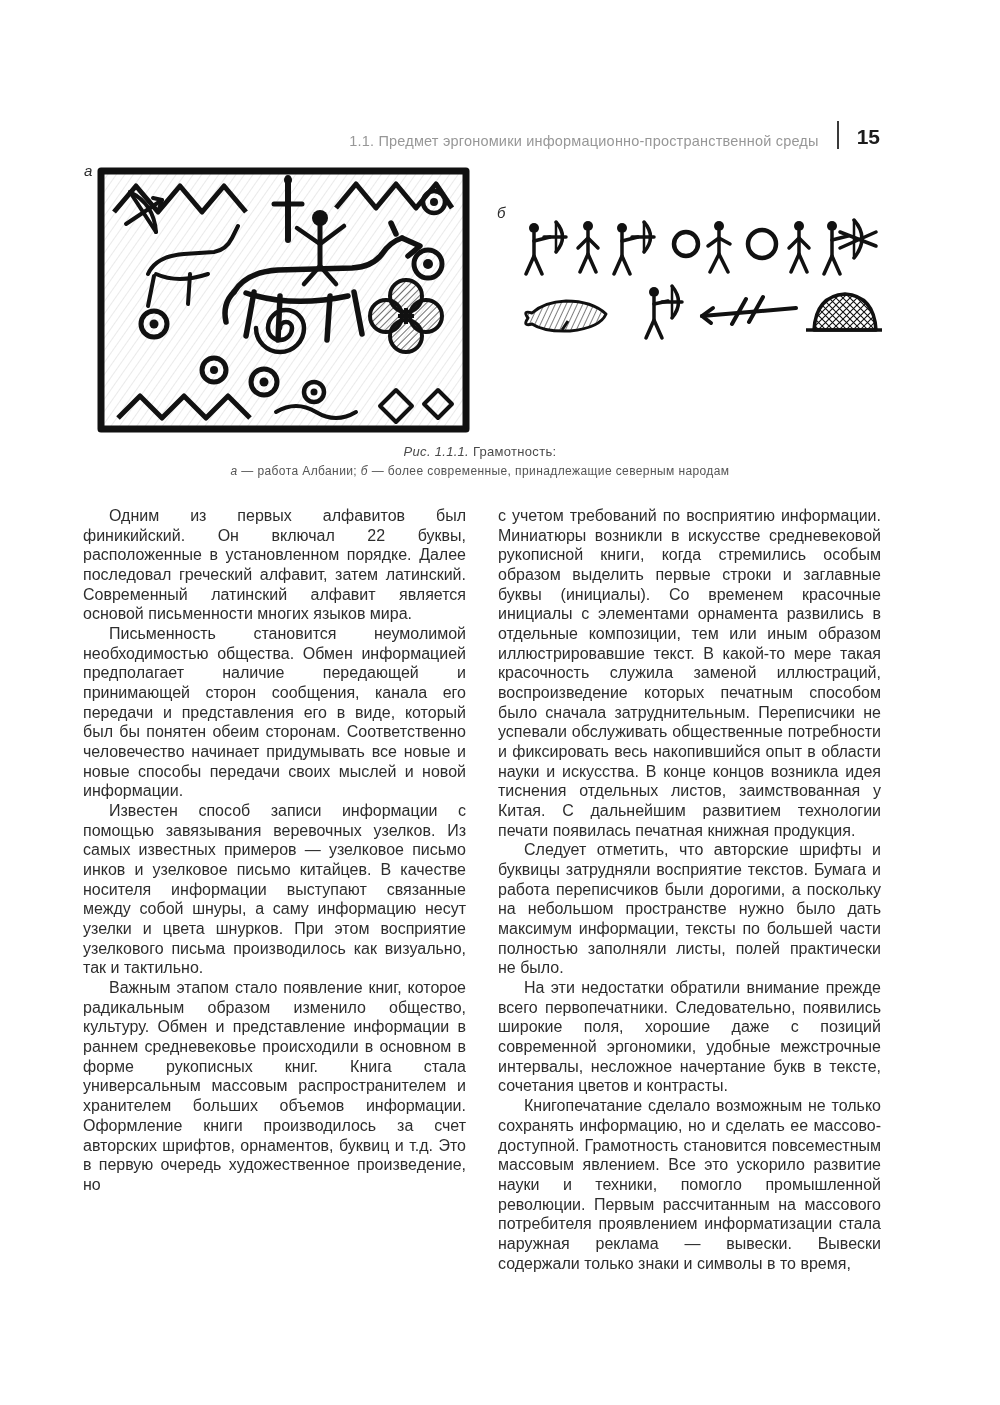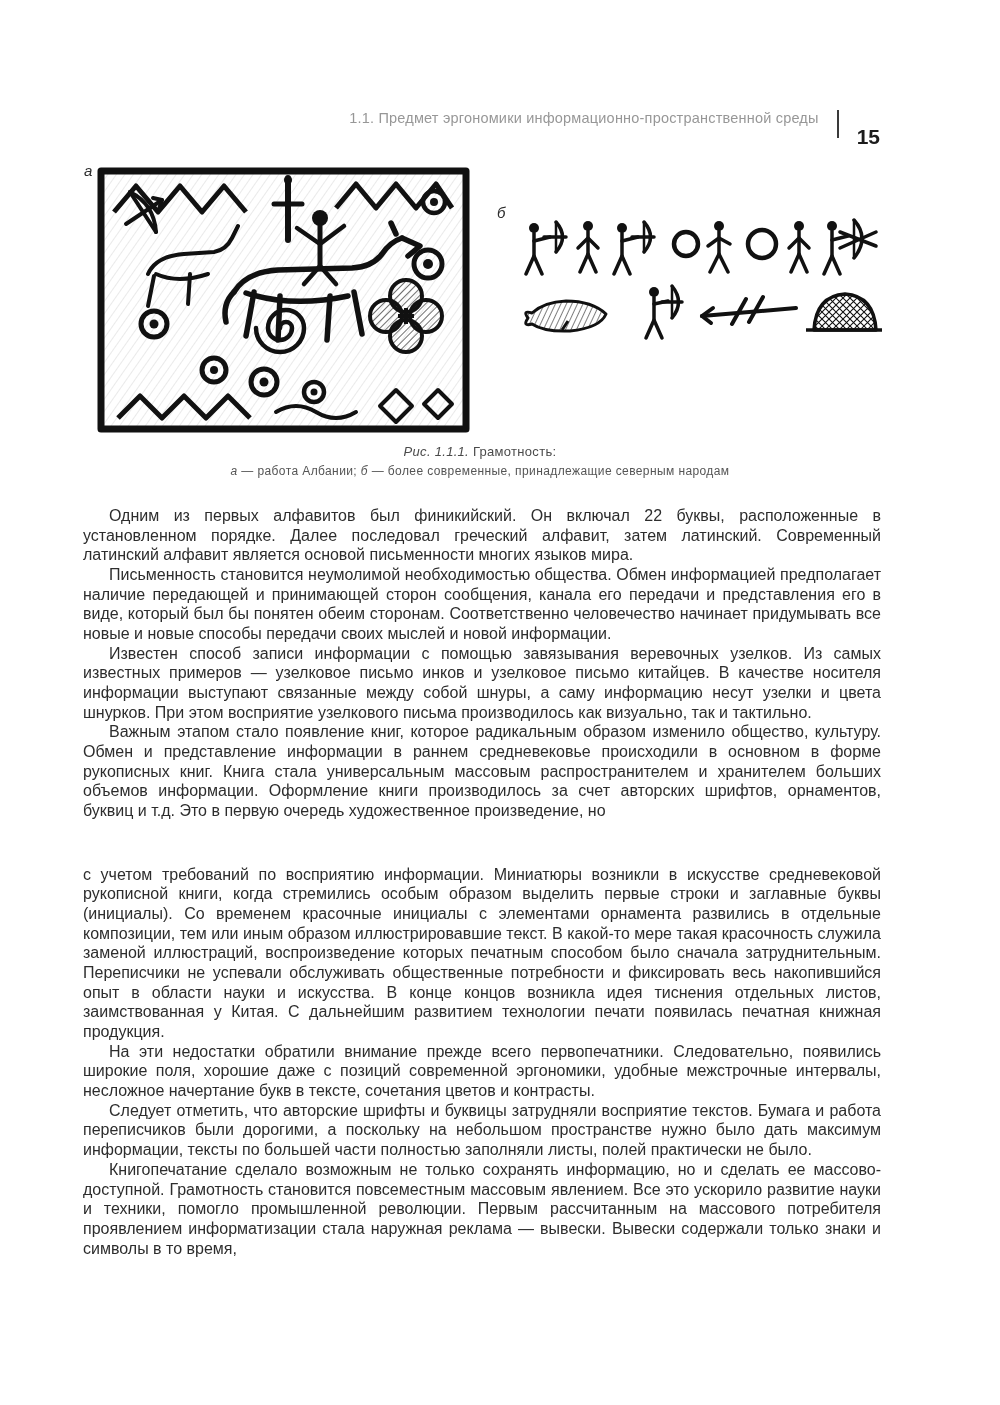--- a/index.html
+++ b/index.html
@@ -7,21 +7,21 @@
   body { font-family:"Liberation Sans", sans-serif; }
   .page {
     position:relative; width:1000px; height:1405px;
     background:#ffffff; margin:0 auto; overflow:hidden;
     color:#2d2d2d;
   }
 
   
   .running-head {
     position:absolute; top:110px; right:120px;
-    display:flex; align-items:flex-start; gap:18px;
+    display:flex; align-items:flex-end; gap:18px;
   }
   .head-title { font-size:14.5px; color:#979797; letter-spacing:0.2px; }
   .head-divider { width:2px; height:28px; background:#3a3a3a; }
   .page-number { font-size:21px; font-weight:bold; color:#1c1c1c;margin-top:15px; }
 
   
   .fig-label { position:absolute; font-style:italic; font-size:15px; color:#2d2d2d; }
   .fig-label-a { left:84px; top:162px; }
   .fig-label-b { left:497px; top:204px; }
   .fig-a { position:absolute; left:96px; top:166px; }
@@ -32,21 +32,21 @@
     text-align:center; color:#4a4a4a;
   }
   .cap-line1 { font-size:13px; letter-spacing:0.3px; }
   .cap-line1 .ital { font-style:italic; }
   .cap-line2 { font-size:12px; margin-top:5px; letter-spacing:0.4px; color:#555; }
   .cap-line2 .ital { font-style:italic; }
 
   
   .columns {
     position:absolute; top:506px; left:83px; width:798px;
-    display:flex; gap:44px;flex-direction:column;
+    display:flex; gap:32px;
   }
   .col { flex:1; }
   .col p {
     font-size:16px; line-height:1.23; text-align:justify;
     text-indent:26px; color:#2d2d2d;
   }
   .col p.no-indent { text-indent:0; }
 
   svg { display:block; }
 </style>
@@ -267,19 +267,19 @@
 
   <main class="columns">
     <section class="col">
       <p>Одним из первых алфавитов был финикийский. Он включал 22 буквы, расположенные в установленном порядке. Далее последовал греческий алфавит, затем латинский. Современный латинский алфавит является основой письменности многих языков мира.</p>
       <p>Письменность становится неумолимой необходимостью общества. Обмен информацией предполагает наличие передающей и принимающей сторон сообщения, канала его передачи и представления его в виде, который был бы понятен обеим сторонам. Соответственно человечество начинает придумывать все новые и новые способы передачи своих мыслей и новой информации.</p>
       <p>Известен способ записи информации с помощью завязывания веревочных узелков. Из самых известных примеров — узелковое письмо инков и узелковое письмо китайцев. В качестве носителя информации выступают связанные между собой шнуры, а саму информацию несут узелки и цвета шнурков. При этом восприятие узелкового письма производилось как визуально, так и тактильно.</p>
       <p>Важным этапом стало появление книг, которое радикальным образом изменило общество, культуру. Обмен и представление информации в раннем средневековье происходили в основном в форме рукописных книг. Книга стала универсальным массовым распространителем и хранителем больших объемов информации. Оформление книги производилось за счет авторских шрифтов, орнаментов, буквиц и т.д. Это в первую очередь художественное произведение, но</p>
     </section>
     <section class="col">
       <p class="no-indent">с учетом требований по восприятию информации. Миниатюры возникли в искусстве средневековой рукописной книги, когда стремились особым образом выделить первые строки и заглавные буквы (инициалы). Со временем красочные инициалы с элементами орнамента развились в отдельные композиции, тем или иным образом иллюстрировавшие текст. В какой-то мере такая красочность служила заменой иллюстраций, воспроизведение которых печатным способом было сначала затруднительным. Переписчики не успевали обслуживать общественные потребности и фиксировать весь накопившийся опыт в области науки и искусства. В конце концов возникла идея тиснения отдельных листов, заимствованная у Китая. С дальнейшим развитием технологии печати появилась печатная книжная продукция.</p>
+      <p>Следует отметить, что авторские шрифты и буквицы затрудняли восприятие текстов. Бумага и работа переписчиков были дорогими, а поскольку на небольшом пространстве нужно было дать максимум информации, тексты по большей части полностью заполняли листы, полей практически не было.</p>
       <p>На эти недостатки обратили внимание прежде всего первопечатники. Следовательно, появились широкие поля, хорошие даже с позиций современной эргономики, удобные межстрочные интервалы, несложное начертание букв в тексте, сочетания цветов и контрасты.</p>
-      <p>Следует отметить, что авторские шрифты и буквицы затрудняли восприятие текстов. Бумага и работа переписчиков были дорогими, а поскольку на небольшом пространстве нужно было дать максимум информации, тексты по большей части полностью заполняли листы, полей практически не было.</p>
       <p>Книгопечатание сделало возможным не только сохранять информацию, но и сделать ее массово-доступной. Грамотность становится повсеместным массовым явлением. Все это ускорило развитие науки и техники, помогло промышленной революции. Первым рассчитанным на массового потребителя проявлением информатизации стала наружная реклама — вывески. Вывески содержали только знаки и символы в то время,</p>
     </section>
   </main>
 
 </div>
 
 </body></html>

